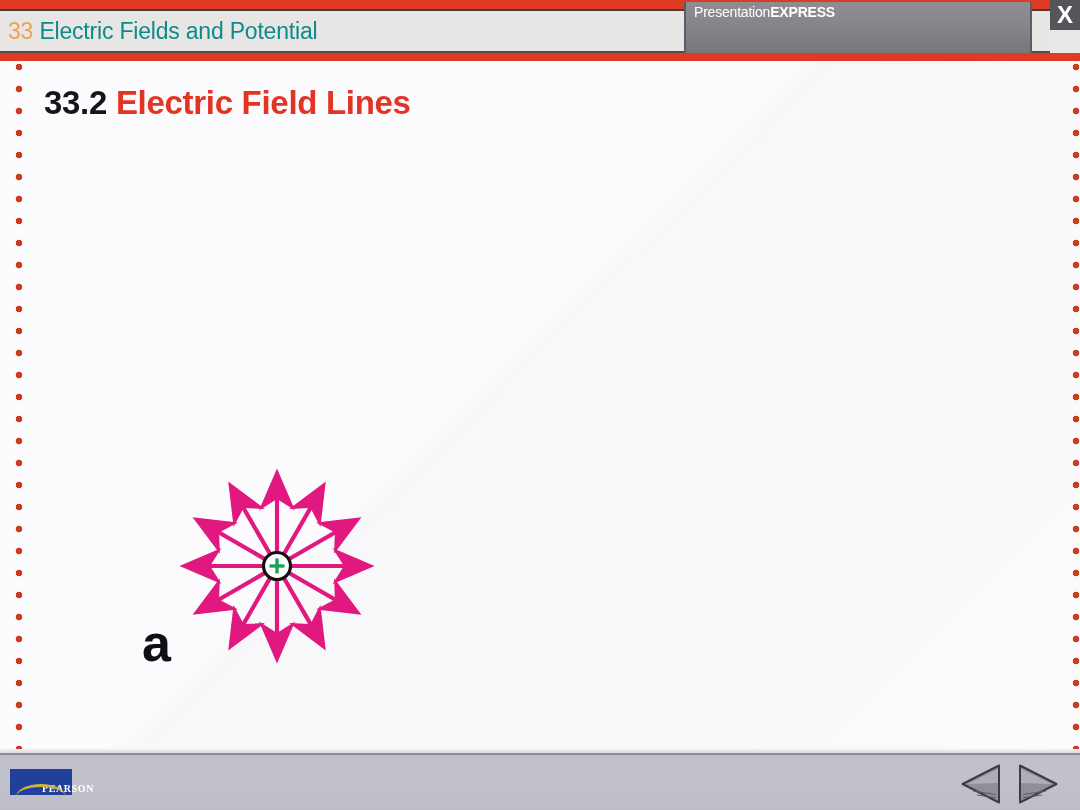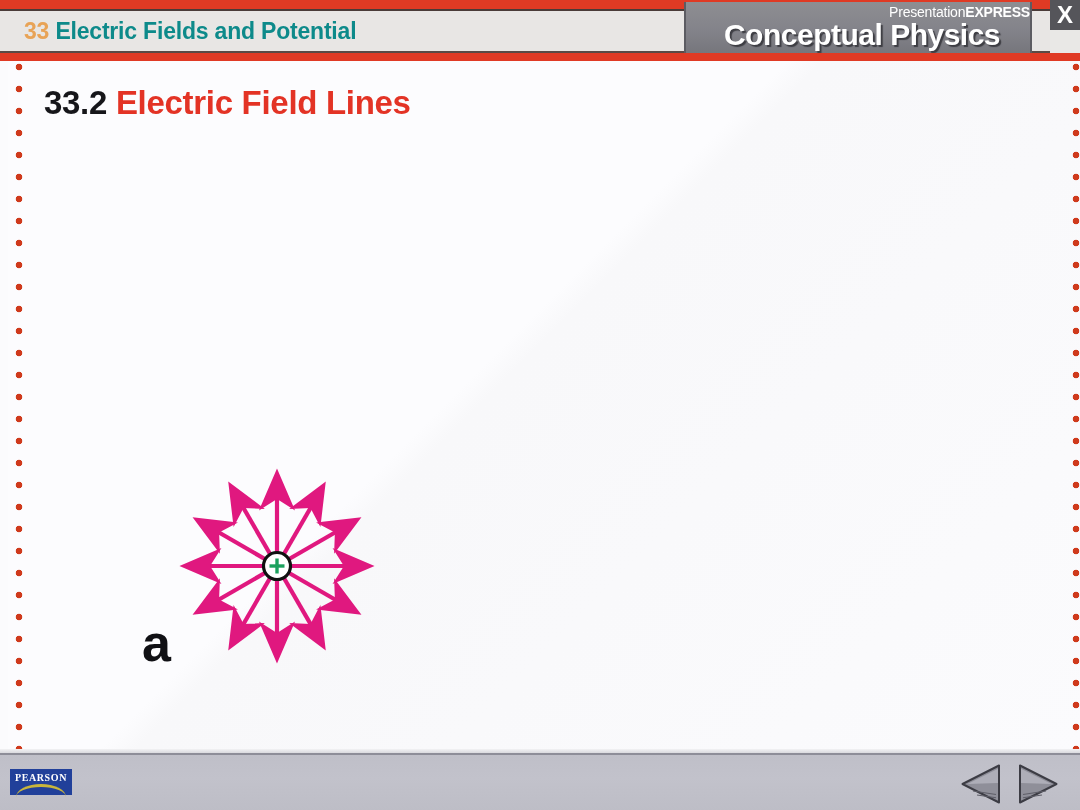--- a/index.html
+++ b/index.html
@@ -53,23 +53,23 @@
     background: #5a4a45;
   }
   .header-redbar-bot {
     position: absolute;
     left: 0; top: 53px;
     width: 1080px; height: 8px;
     background: #e03a24;
   }
   .chapter-title {
     position: absolute;
-    left: 24px; top: 18px;
+    left: 8px; top: 18px;
     font-size: 23px;
-    font-weight: bold;
+    font-weight: normal;
     letter-spacing: -0.2px;
     white-space: nowrap;
     z-index: 4;
   }
   .chapter-num {
     color: #e8a356;
   }
   .chapter-name {
     color: #0d8a8a;
   }
@@ -82,21 +82,21 @@
     background: linear-gradient(180deg,#8e8e92 0%, #83838a 55%, #76767c 100%);
     border-left: 2px solid #5c5c62;
     border-right: 2px solid #5c5c62;
     z-index: 5;
     overflow: hidden;
   }
   .brand-line1 {
     position: absolute;
     left: 8px; top: 2px;
     width: 336px;
-    text-align: right;
+    text-align: left;
     font-size: 14px;
     color: #ffffff;
     letter-spacing: -0.2px;
     white-space: nowrap;
   }
   .brand-line1 .b-light { font-weight: normal; }
   .brand-line1 .b-bold { font-weight: bold; }
   .brand-line2 {
     position: absolute;
     left: 8px; top: 16px;
@@ -213,28 +213,29 @@
   }
   .pearson-logo {
     position: absolute;
     left: 10px; top: 14px;
     width: 62px; height: 26px;
     background: #21409a;
     cursor: pointer;
   }
   .pearson-word {
     position: absolute;
-    left: 0; top: 3px;
+    left: 0; top: 14px;
     width: 62px;
     text-align: center;
     font-size: 10px;
     font-weight: bold;
     letter-spacing: 0.6px;
     color: #ffffff;
     font-family: "Liberation Serif", serif;
+    padding-left: 27px;
   }
   .pearson-arc {
     position: absolute;
     left: 6px; top: 15px;
     width: 50px; height: 10px;
     border-top: 3px solid #c9b63c;
     border-radius: 50% / 100% 100% 0 0;
   }
   .nav-prev, .nav-next {
     position: absolute;
@@ -268,21 +269,20 @@
       <span class="chapter-num">33</span>
       <span class="chapter-name">Electric Fields and Potential</span>
     </div>
 
     <div class="close-notch"></div>
 
     <div class="brand-plaque">
       <div class="brand-line1">
         <span class="b-light">Presentation</span><span class="b-bold">EXPRESS</span>
       </div>
-      <div class="brand-line2">Conceptual Physics</div>
     </div>
 
     <div class="close-button">
       <div class="x-glyph">X</div>
     </div>
   </div>
 
   <div class="slide">
 
     <div class="dots-left"></div>

